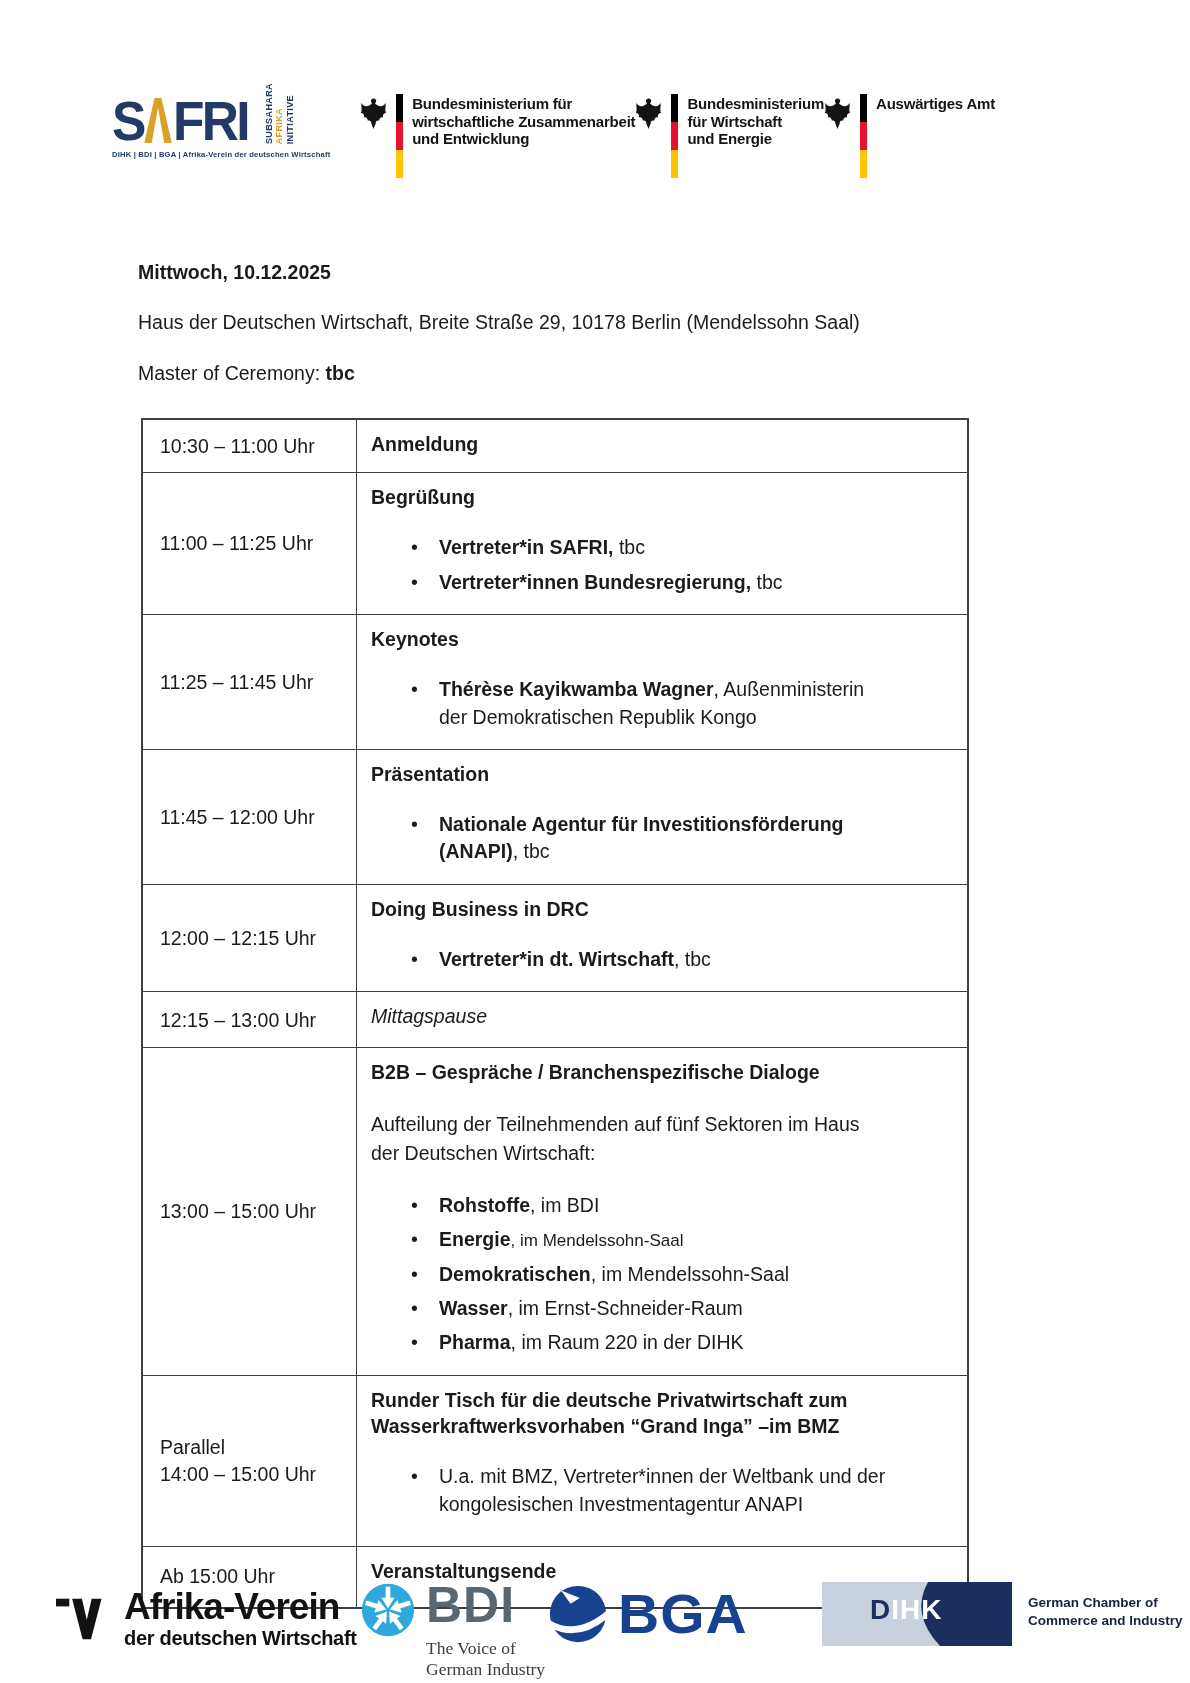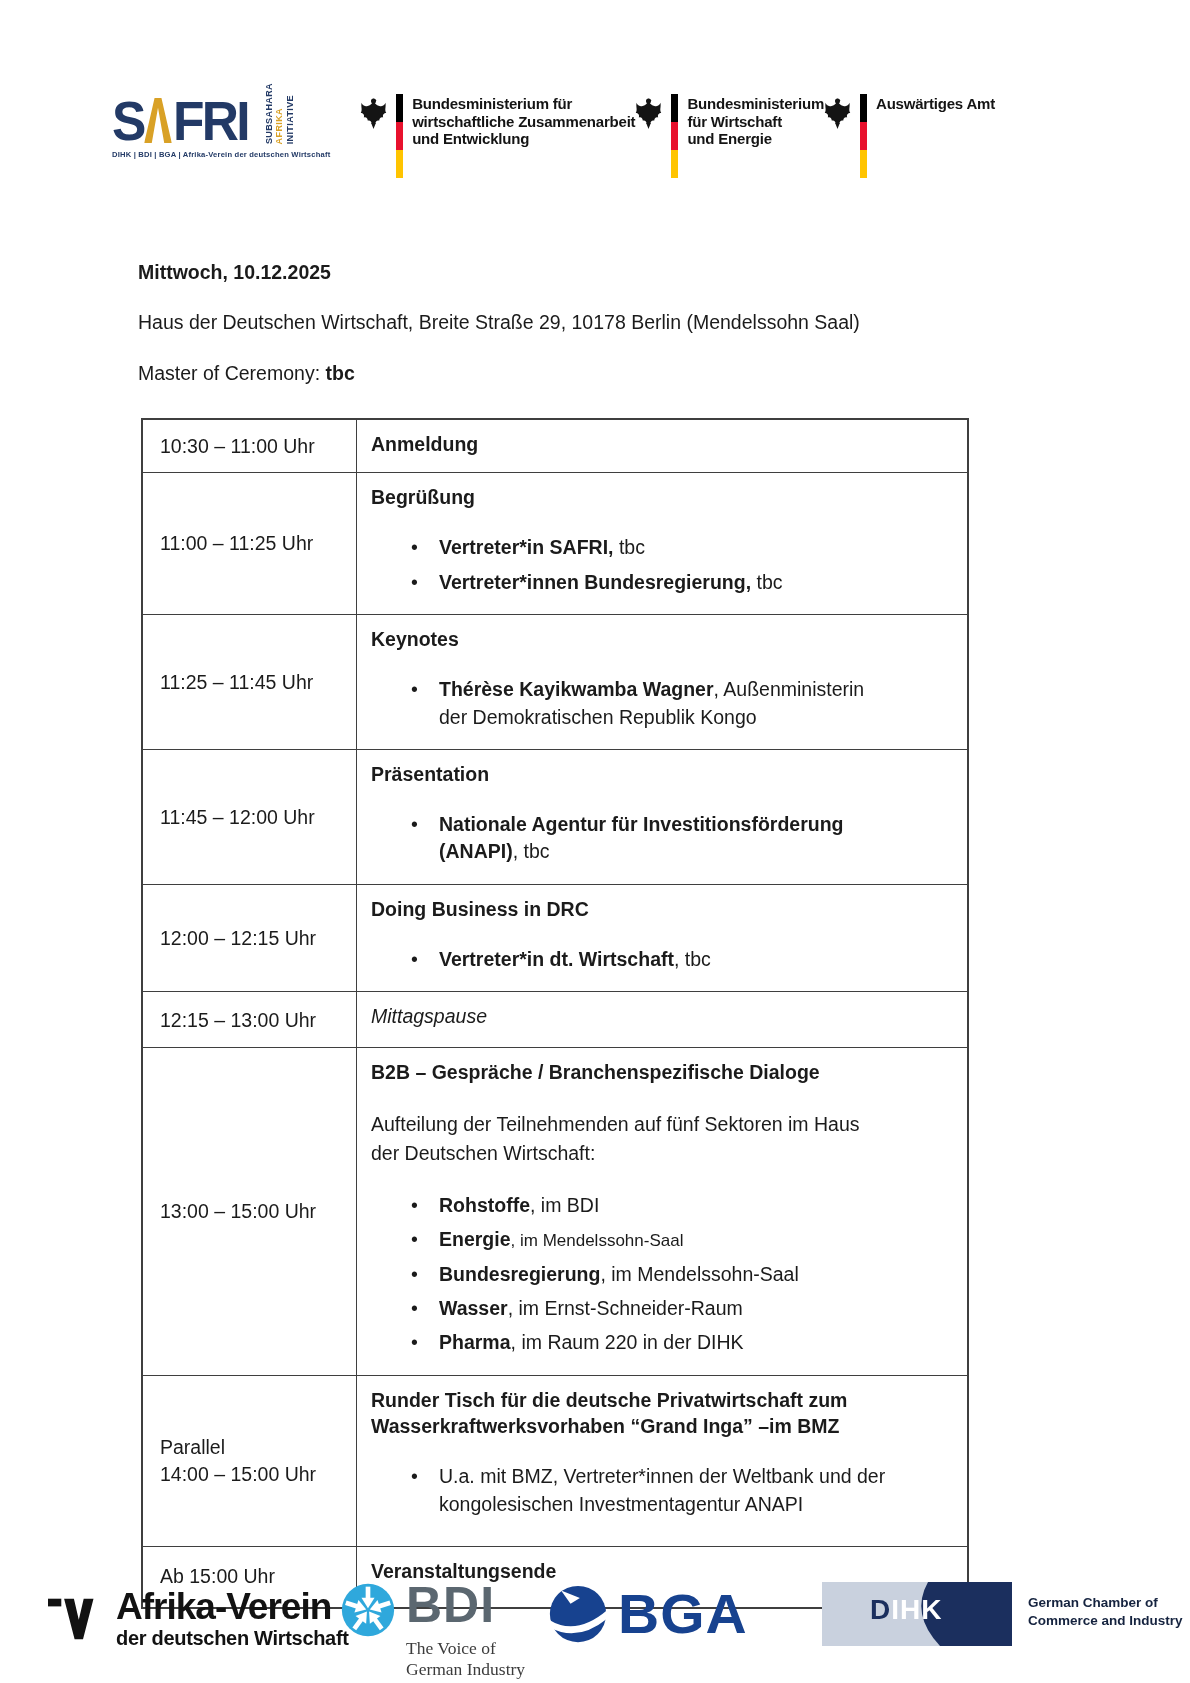--- a/index.html
+++ b/index.html
@@ -66,25 +66,25 @@
   .agenda-row:nth-child(3){min-height:123px;}
   .agenda-row:nth-child(4){min-height:86px;}
   .agenda-row:nth-child(5){min-height:94px;}
   .agenda-row:nth-child(6){min-height:55px;}
   .agenda-row:nth-child(7){min-height:292px;}
   .agenda-row:nth-child(8){min-height:170px;}
   .agenda-row:nth-child(9){min-height:60px;}
 
   
   .footer{position:absolute;left:0;top:1560px;width:1190px;height:123px;}
-  .av-logo{position:absolute;left:48px;top:28px;display:flex;gap:12px;align-items:flex-start;}
+  .av-logo{position:absolute;left:56px;top:28px;display:flex;gap:12px;align-items:flex-start;}
   .av-mark{width:56px;height:62px;}
   .av-name{font-size:37px;font-weight:bold;letter-spacing:-1px;color:#121212;line-height:1;}
   .av-subline{font-size:20px;font-weight:bold;color:#121212;margin-top:2px;letter-spacing:-.3px;}
-  .bdi-logo{position:absolute;left:340px;top:22px;display:grid;
+  .bdi-logo{position:absolute;left:360px;top:22px;display:grid;
     grid-template-columns:auto auto;column-gap:10px;align-items:start;}
   .bdi-icon{width:56px;height:56px;grid-row:1 / span 2;}
   .bdi-acronym{font-size:50px;font-weight:bold;line-height:.95;
     color:var(--bdi-slate,#5B6770);letter-spacing:1px;}
   .bdi-tagline{font-family:"Liberation Serif",serif;font-size:17.5px;line-height:1.2;
     color:#3c3c3c;margin-top:8px;}
   .bga-logo{position:absolute;left:548px;top:24px;display:flex;gap:10px;align-items:center;}
   .bga-icon{width:60px;height:60px;}
   .bga-acronym{font-size:57px;font-weight:bold;color:var(--bga-navy,#17428F);
     letter-spacing:1px;line-height:1;transform:scaleY(.96);}
@@ -276,21 +276,21 @@
           <div class="bullet">
             <span class="dot">•</span>
             <span class="btxt"><b class="bstrong">Rohstoffe</b><span class="brest">, im BDI</span></span>
           </div>
           <div class="bullet">
             <span class="dot">•</span>
             <span class="btxt"><b class="bstrong">Energie</b><span class="brest small">, im Mendelssohn-Saal</span></span>
           </div>
           <div class="bullet">
             <span class="dot">•</span>
-            <span class="btxt"><b class="bstrong">Bundesregierung</b><span class="brest">, im Mendelssohn-Saal</span></span>
+            <span class="btxt"><b class="bstrong">Demokratischen</b><span class="brest">, im Mendelssohn-Saal</span></span>
           </div>
           <div class="bullet">
             <span class="dot">•</span>
             <span class="btxt"><b class="bstrong">Wasser</b><span class="brest">, im Ernst-Schneider-Raum</span></span>
           </div>
           <div class="bullet">
             <span class="dot">•</span>
             <span class="btxt"><b class="bstrong">Pharma</b><span class="brest">, im Raum 220 in der DIHK</span></span>
           </div>
         </div>

